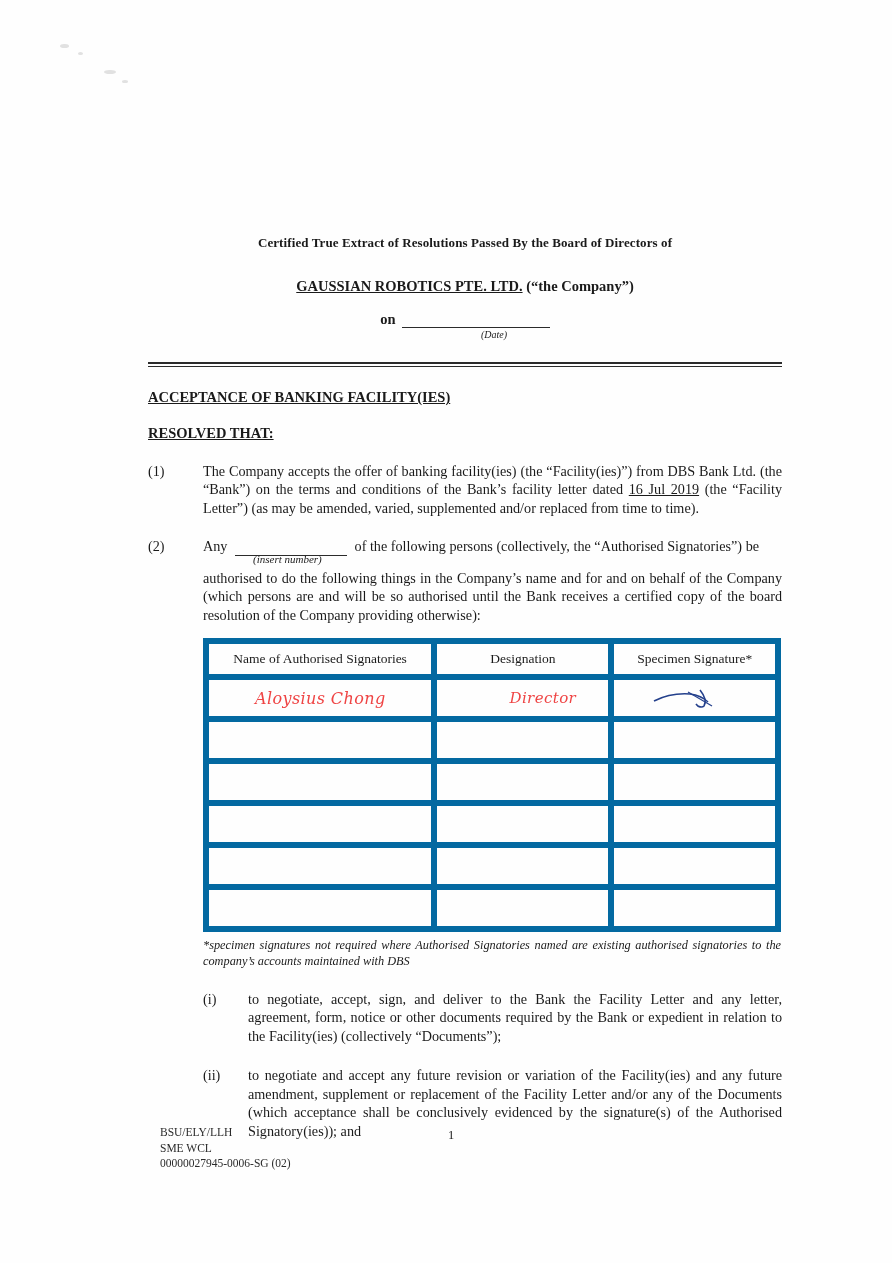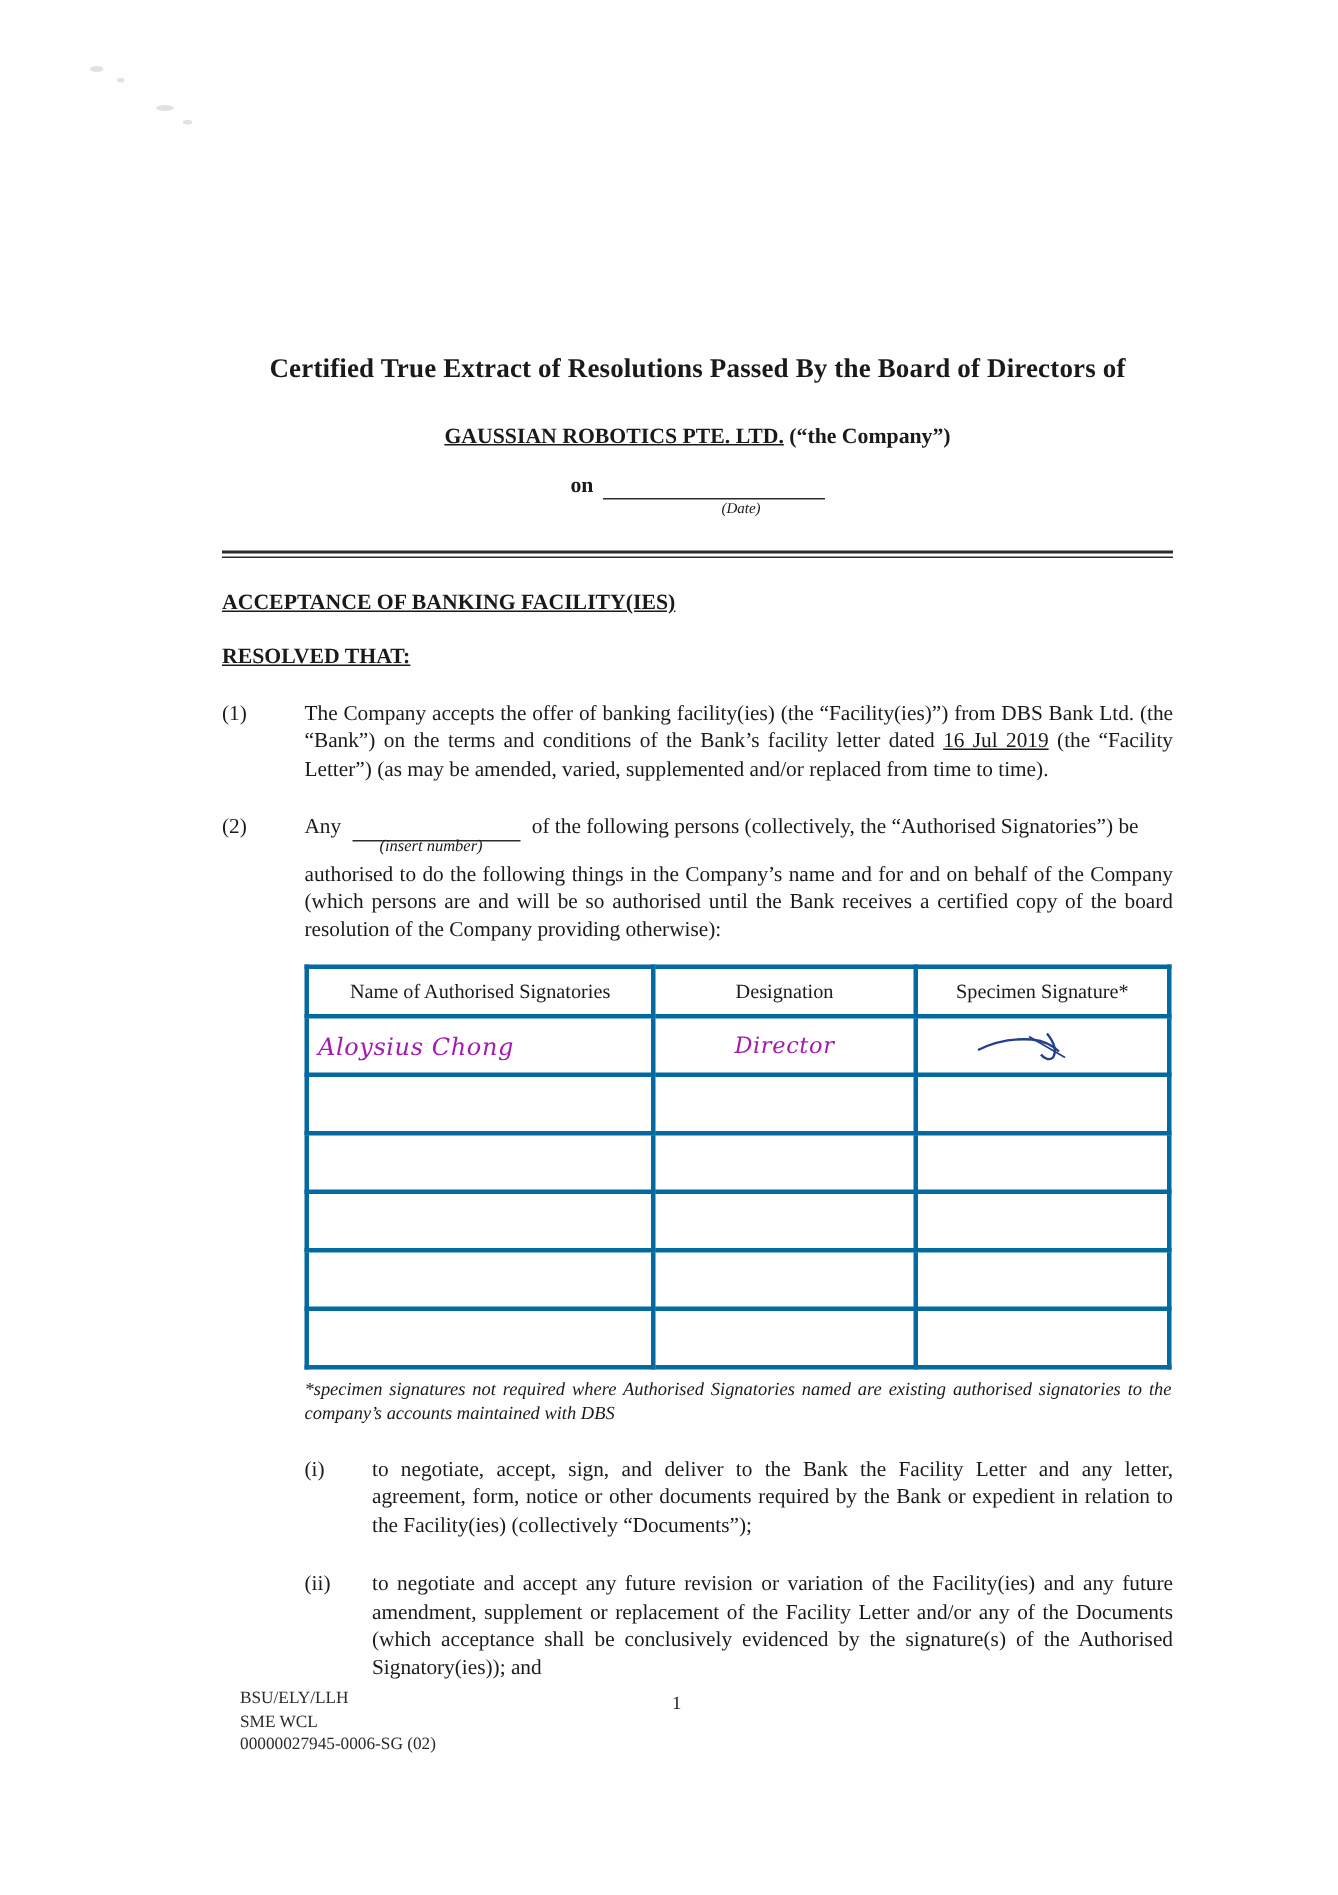--- a/index.html
+++ b/index.html
@@ -27,21 +27,21 @@
     opacity: .55;
   }
   .content {
     position: absolute;
     left: 148px;
     top: 0;
     width: 634px;
   }
   .title {
     font-weight: bold;
-    font-size: 18px;
+    font-size: 13px;
     text-align: center;
     margin-top: 235px;
     letter-spacing: .1px;
   }
   .company-line {
     text-align: center;
     margin-top: 27px;
     font-size: 14.5px;
     font-weight: bold;
   }
@@ -120,40 +120,41 @@
     margin-top: -2px;
     line-height: 1;
   }
   .sig-table {
     margin-top: 14px;
     margin-left: 55px;
     width: 578px;
     border-collapse: collapse;
   }
   .sig-table th, .sig-table td {
-    border: 3px solid #0369a1;
+    border: 6px solid #0369a1;
     font-size: 13.5px;
     font-weight: normal;
     height: 32px;
     padding: 2px 6px;
   }
   .sig-table th {
     text-align: center;
     height: 26px;
     font-size: 13.5px;
   }
   .sig-table td.c1 { width: 240px; }
   .sig-table td.c2 { width: 175px; text-align: center; }
   .sig-table td.c3 { width: 163px; }
   .hand {
     font-family: "DejaVu Serif", serif;
     font-style: italic;
-    color: #a21caf;
+    color: #ef4444;
     font-size: 16px;
     letter-spacing: .4px;
+    margin-left: 40px;
   }
   .hand.small { font-size: 15px; }
   .sig-mark {
     display: block;
     width: 70px;
     height: 22px;
     margin-left: 30px;
   }
   .footnote {
     margin-top: 6px;

